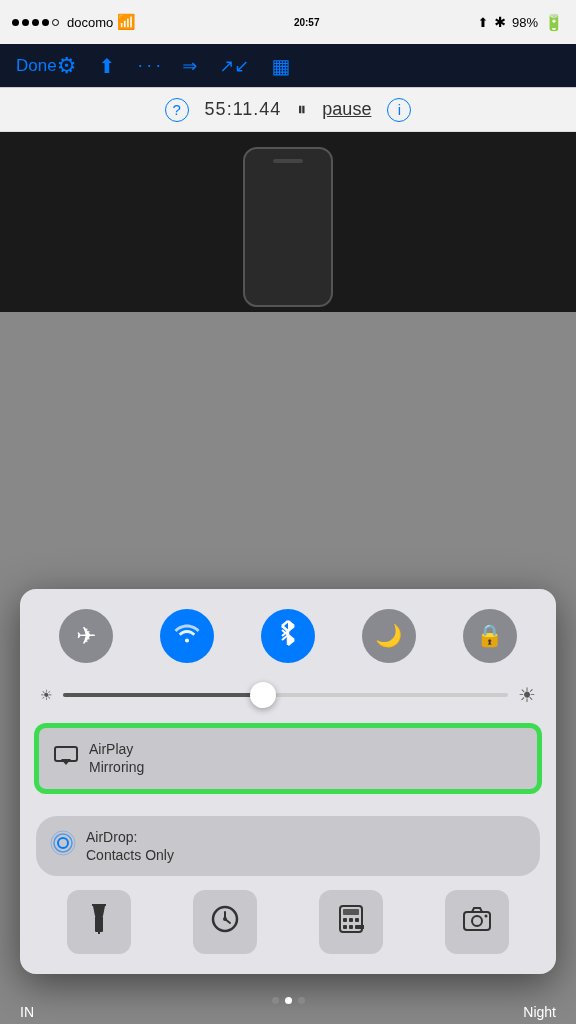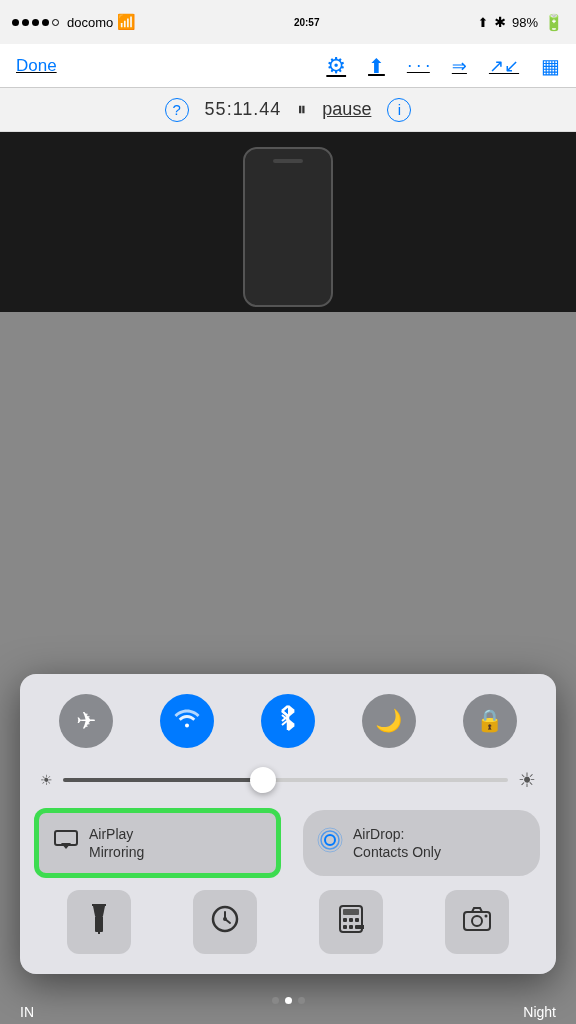--- a/index.html
+++ b/index.html
@@ -29,28 +29,26 @@
     .status-left { display: flex; align-items: center; gap: 4px; }
     .status-dots { display: flex; gap: 3px; align-items: center; }
     .dot { width: 7px; height: 7px; border-radius: 50%; background: #000; }
     .dot.empty { background: transparent; border: 1px solid #000; }
     .carrier { font-size: 13px; margin-left: 4px; }
     .status-center { font-size: 10px; font-weight: 600; }
     .status-right { display: flex; align-items: center; gap: 6px; font-size: 13px; }
 
     
     .toolbar {
-      background: #ffffff;
+      background: #0f172a;
       height: 44px;
       display: flex;
       align-items: center;
-      justify-content: space-between;
       padding: 0 16px;
       border-bottom: 1px solid #ccc;
-      text-decoration: underline;
     }
     .toolbar-left .done-btn {
       color: #007aff;
       font-size: 17px;
       font-weight: 400;
     }
     .toolbar-icons { display: flex; gap: 22px; align-items: center; }
     .toolbar-icon { color: #007aff; font-size: 20px; }
 
     
@@ -169,20 +167,21 @@
       top: -11px;
       left: calc(45% - 13px);
       box-shadow: 0 2px 6px rgba(0,0,0,0.3);
     }
 
     
     .airplay-row {
       display: flex;
       gap: 24px;
       margin-bottom: 10px;
+      flex-direction: column;
     }
     .airplay-btn {
       flex: 1;
       background: #c8c8cc;
       border-radius: 10px;
       padding: 12px 14px;
       display: flex;
       align-items: center;
       gap: 10px;
       cursor: pointer;

